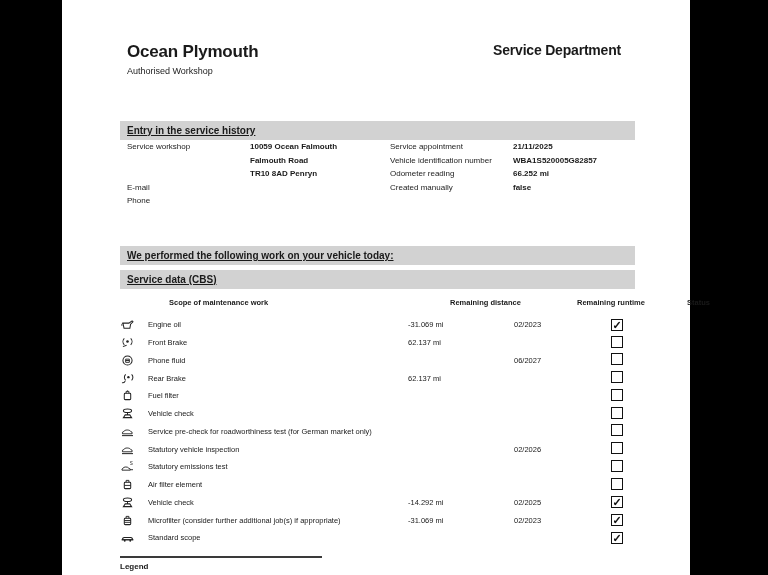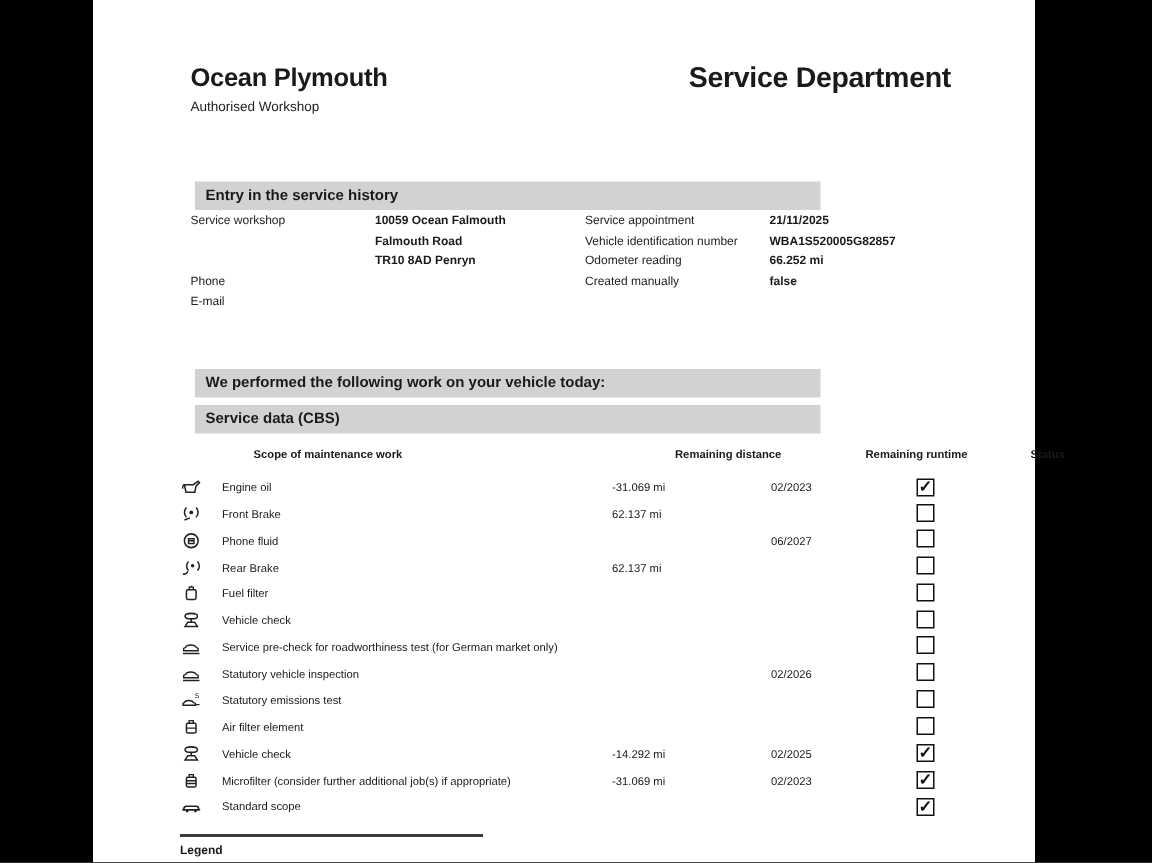--- a/index.html
+++ b/index.html
@@ -3,25 +3,25 @@
 <meta charset="utf-8">
 <style>
   html,body{margin:0;padding:0;background:#000;}
   .stage{position:relative;width:768px;height:575px;background:#000;overflow:hidden;
          font-family:"Liberation Sans",sans-serif;color:#1a1a1a;}
   .page{position:absolute;left:62px;top:0;width:628px;height:575px;background:#fff;}
 
   
   .brand-title{position:absolute;left:65px;top:42px;font-size:17px;font-weight:700;letter-spacing:-.2px;}
   .brand-sub{position:absolute;left:65px;top:66px;font-size:9px;color:#222;}
-  .dept-title{position:absolute;right:56px;top:42px;font-size:19px;font-weight:700;letter-spacing:-.2px;}
-
-  
-  .bar{position:absolute;left:68px;width:417px;height:19px;background:#d2d2d2;
-       font-size:10px;font-weight:700;line-height:19px;padding-left:7px;box-sizing:border-box;}
+  .dept-title{position:absolute;right:69px;top:42px;font-size:14px;font-weight:700;letter-spacing:-.2px;}
+
+  
+  .bar{position:absolute;left:58px;width:515px;height:19px;background:#d2d2d2;
+       font-size:10px;font-weight:700;line-height:19px;padding-left:7px;box-sizing:border-box;text-decoration:underline;}
   .bar.entry{top:121px;}
   .bar.work{top:246px;}
   .bar.cbs{top:270px;}
 
   
   .info-col{position:absolute;top:142px;font-size:8px;}
   .info-col.left{left:65px;width:250px;}
   .info-col.right{left:328px;width:250px;}
   .info-row{display:flex;height:13.5px;}
   .info-label{width:123px;flex:0 0 123px;color:#222;}
@@ -63,26 +63,26 @@
     <span class="info-label"></span>
     <span class="info-value">Falmouth Road</span>
   </div>
 
   <div class="info-row">
     <span class="info-label"></span>
     <span class="info-value">TR10 8AD Penryn</span>
   </div>
 
   <div class="info-row">
+    <span class="info-label">E-mail</span>
+    <span class="info-value"></span>
+  </div>
+
+  <div class="info-row">
     <span class="info-label">Phone</span>
-    <span class="info-value"></span>
-  </div>
-
-  <div class="info-row">
-    <span class="info-label">E-mail</span>
     <span class="info-value"></span>
   </div>
 </div>
     <div class="info-col right" id="info-right">
   <div class="info-row">
     <span class="info-label">Service appointment</span>
     <span class="info-value">21/11/2025</span>
   </div>
 
   <div class="info-row">

